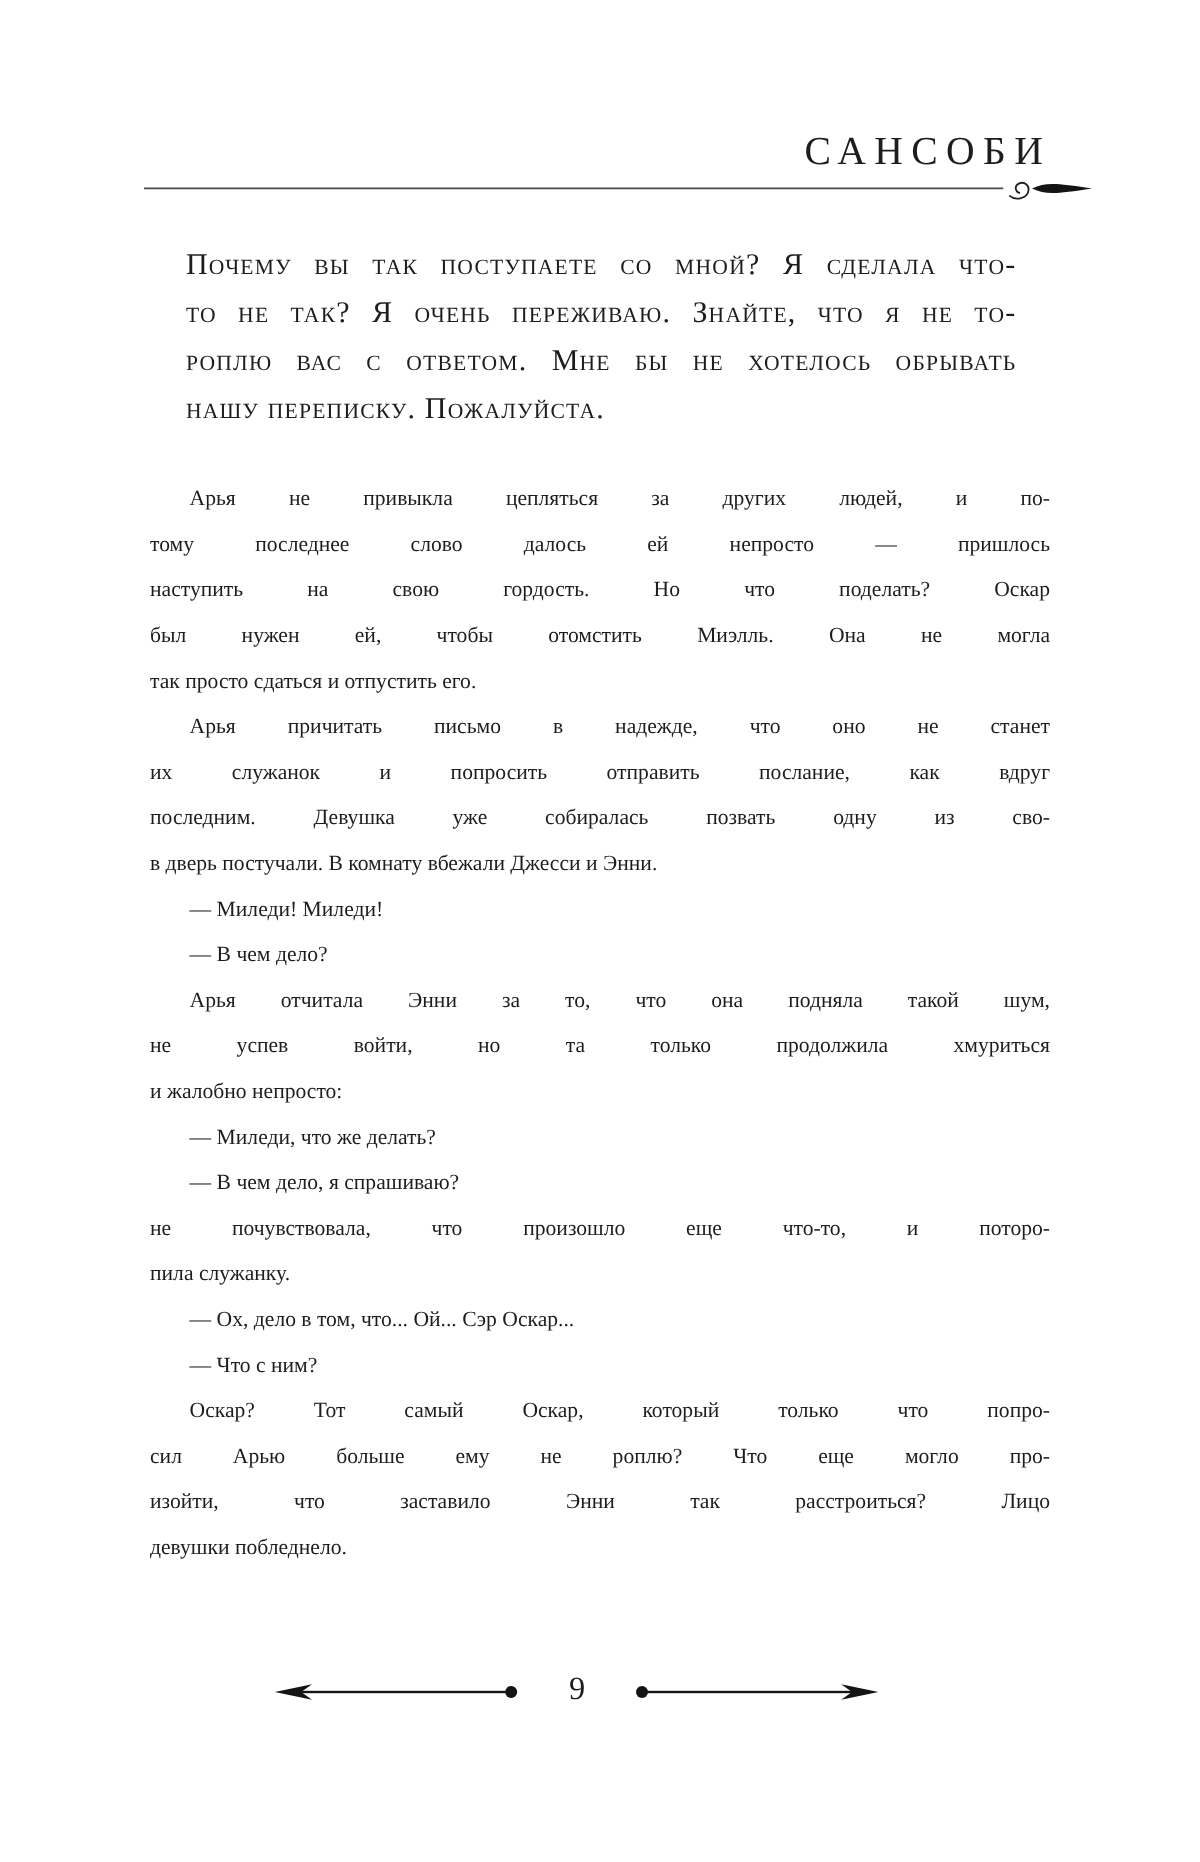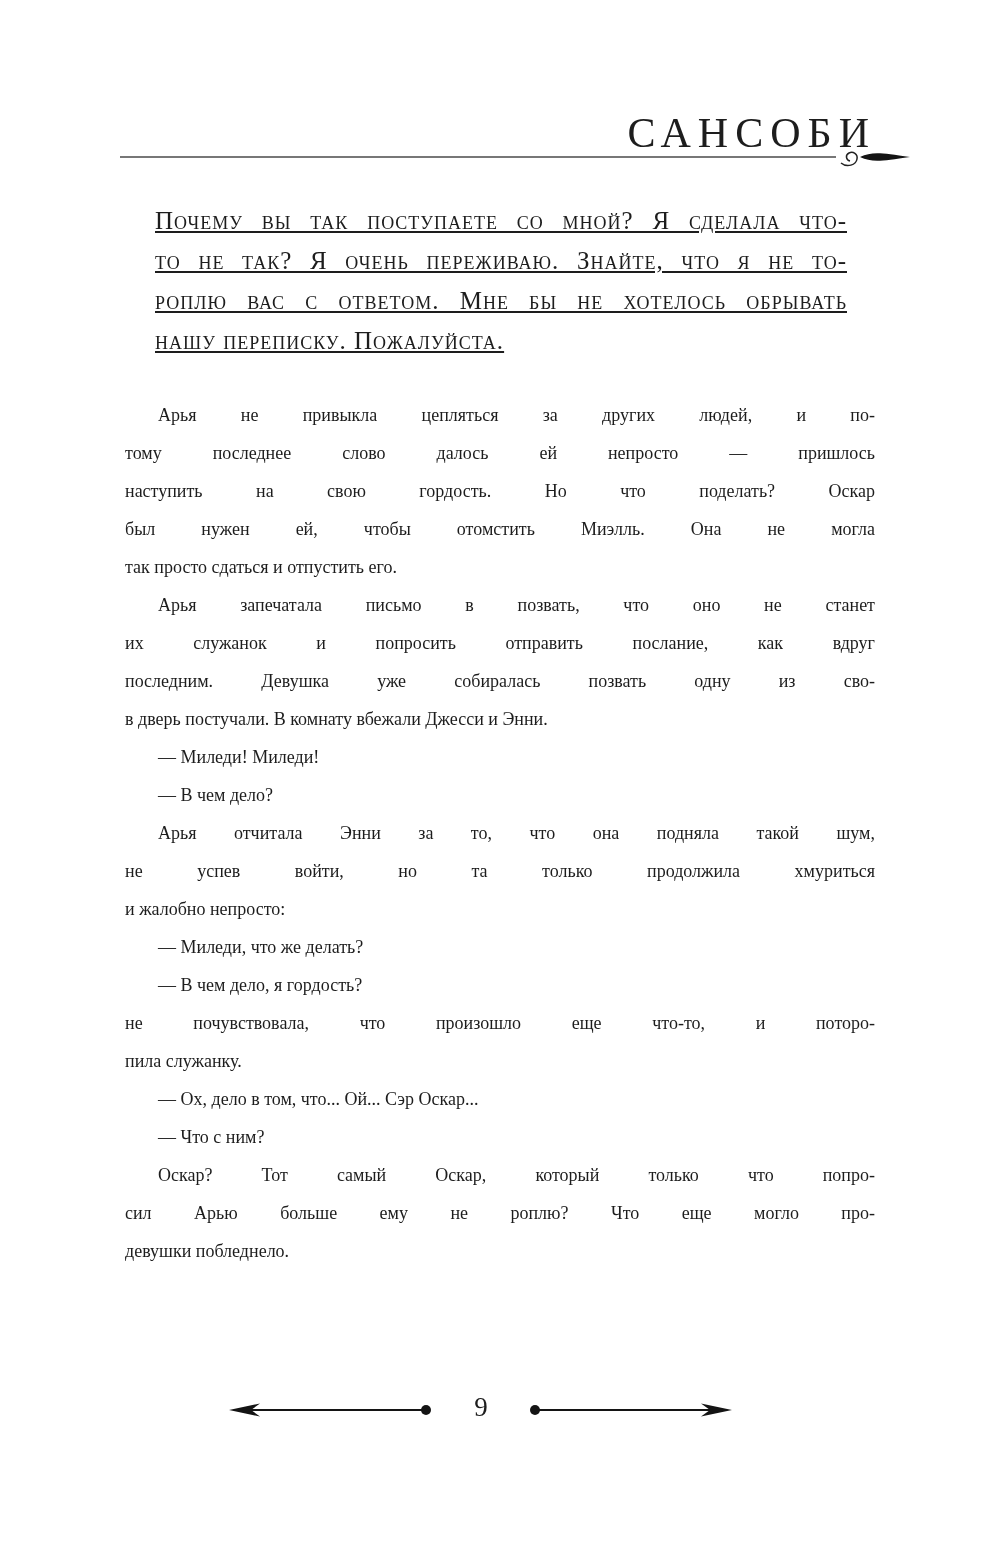--- a/index.html
+++ b/index.html
@@ -11,38 +11,38 @@
     height: 1552px;
     background: #ffffff;
     overflow: hidden;
     font-family: "Liberation Serif", "DejaVu Serif", serif;
     color: var(--text-color, #1d1d1d);
   }
   .title {
     position: absolute;
     top: 109px;
     right: 124px;
-    font-size: 42px;
+    font-size: 33px;
     letter-spacing: 7px;
     font-weight: 400;
     white-space: nowrap;
   }
   .rule { position: absolute; left: 120px; top: 146px; }
 
   .letter {
     position: absolute;
     left: 155px;
     top: 201px;
     width: 692px;
     font-size: 25px;
     line-height: 40px;
     letter-spacing: 1px;
     font-variant-caps: small-caps;
   }
-  .letter .lline { min-height: 40px; text-decoration: underline; }
+  .letter .lline { min-height: 40px; }
 
   .body-text {
     position: absolute;
     left: 125px;
     top: 396px;
     width: 750px;
     font-size: 18px;
     line-height: 38px;
   }
   .body-text .line { min-height: 38px; }
@@ -86,55 +86,56 @@
 
   <div class="body-text">
       <div class="para">
         <div class="line first just">Арья не привыкла цепляться за других людей, и по-</div>
         <div class="line just">тому последнее слово далось ей непросто — пришлось</div>
         <div class="line just">наступить на свою гордость. Но что поделать? Оскар</div>
         <div class="line just">был нужен ей, чтобы отомстить Миэлль. Она не могла</div>
         <div class="line">так просто сдаться и отпустить его.</div>
       </div>
       <div class="para">
-        <div class="line first just">Арья запечатала письмо в позвать, что оно не станет</div>
+        <div class="line first just">Арья причитать письмо в надежде, что оно не станет</div>
         <div class="line just">их служанок и попросить отправить послание, как вдруг</div>
         <div class="line just">последним. Девушка уже собиралась позвать одну из сво-</div>
         <div class="line">в дверь постучали. В комнату вбежали Джесси и Энни.</div>
       </div>
       <div class="para">
         <div class="line first">— Миледи! Миледи!</div>
       </div>
       <div class="para">
         <div class="line first">— В чем дело?</div>
       </div>
       <div class="para">
         <div class="line first just">Арья отчитала Энни за то, что она подняла такой шум,</div>
         <div class="line just">не успев войти, но та только продолжила хмуриться</div>
         <div class="line">и жалобно непросто:</div>
       </div>
       <div class="para">
         <div class="line first">— Миледи, что же делать?</div>
       </div>
       <div class="para">
-        <div class="line first">— В чем дело, я гордость?</div>
+        <div class="line first">— В чем дело, я спрашиваю?</div>
       </div>
       <div class="para">
         <div class="line just">не почувствовала, что произошло еще что-то, и поторо-</div>
         <div class="line">пила служанку.</div>
       </div>
       <div class="para">
         <div class="line first">— Ох, дело в том, что... Ой... Сэр Оскар...</div>
       </div>
       <div class="para">
         <div class="line first">— Что с ним?</div>
       </div>
       <div class="para">
         <div class="line first just">Оскар? Тот самый Оскар, который только что попро-</div>
         <div class="line just">сил Арью больше ему не роплю? Что еще могло про-</div>
+        <div class="line just">изойти, что заставило Энни так расстроиться? Лицо</div>
         <div class="line">девушки побледнело.</div>
       </div>
     </div>
 
   <svg class="footer-orn-left" width="205" height="16" viewBox="0 0 205 16">
     <path d="M1,8 L32,1.5 L23,8 L32,14.5 Z" fill="#141414"></path>
     <rect x="23" y="7" width="172" height="2" fill="#141414"></rect>
     <circle cx="198" cy="8" r="5" fill="#141414"></circle>
   </svg>
 

